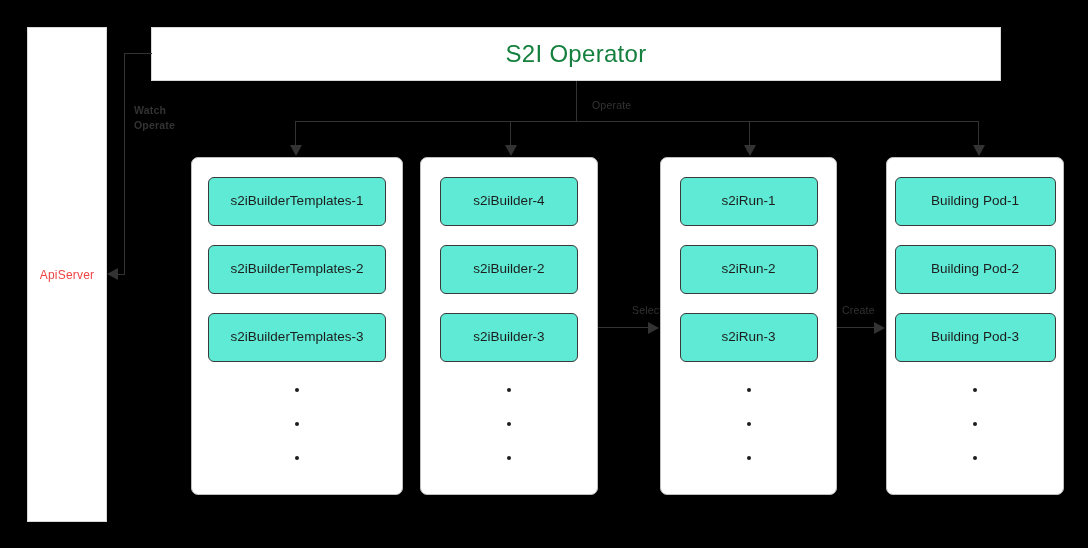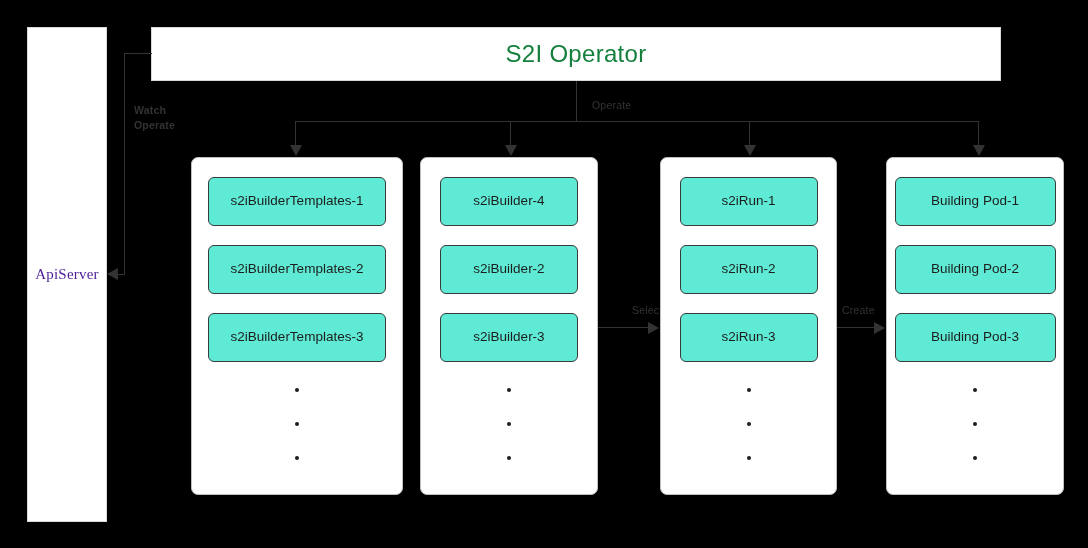--- a/index.html
+++ b/index.html
@@ -38,24 +38,23 @@
   #api-server {
     left: 27px;
     top: 27px;
     width: 80px;
     height: 495px;
     display: flex;
     align-items: center;
     justify-content: center;
   }
   #api-server .label {
-    font-size: 15px;
-    color: #4c1d95;
+    font-size: 12px;
+    color: #ef4444;
     letter-spacing: .2px;
-    font-family: Liberation Serif, serif;
   }
 
   
   #s2i-operator {
     left: 151px;
     top: 27px;
     width: 850px;
     height: 54px;
     display: flex;
     align-items: center;

